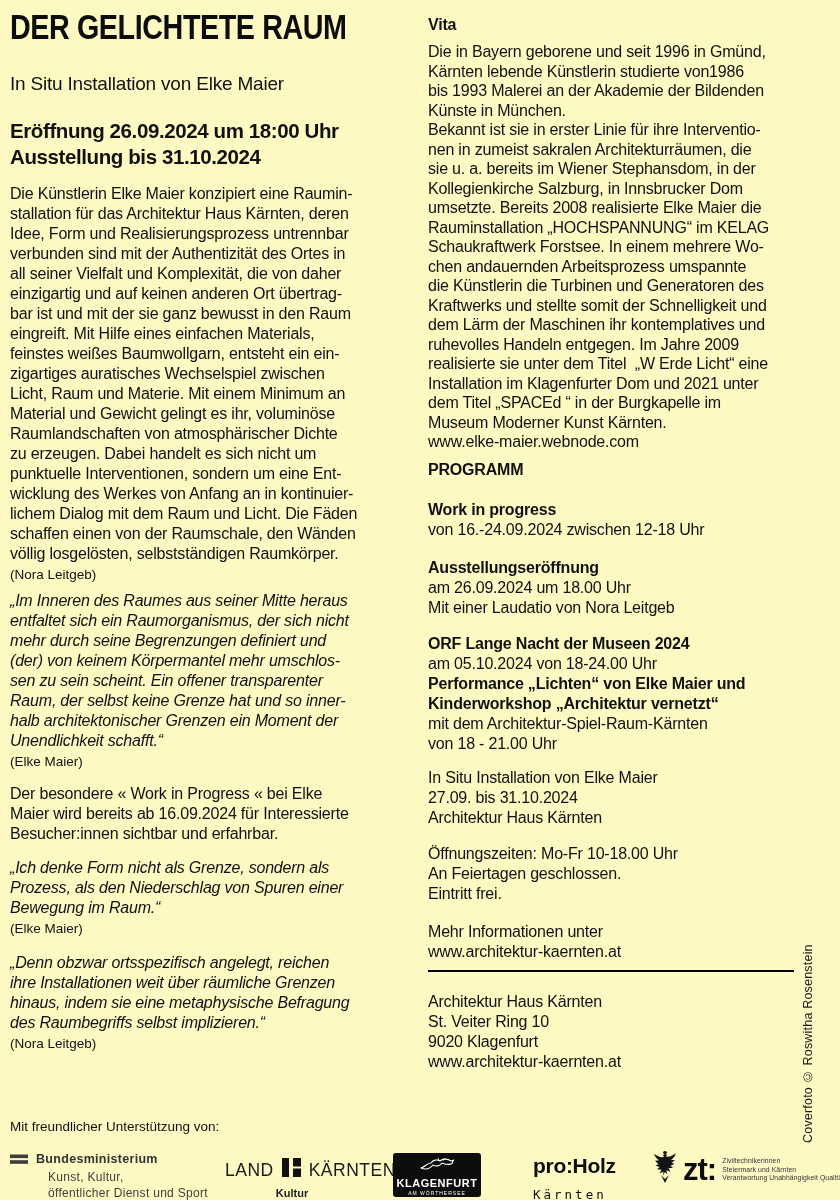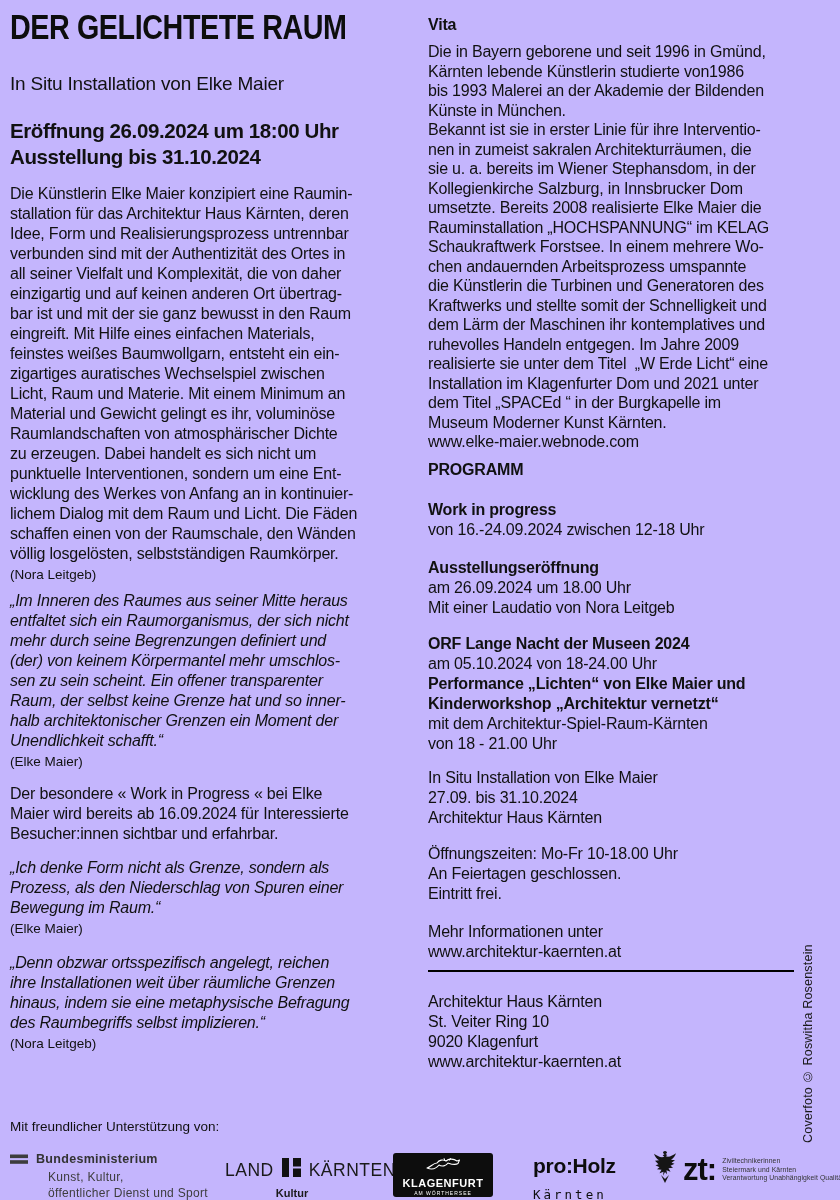--- a/index.html
+++ b/index.html
@@ -1,16 +1,16 @@
 <!DOCTYPE html>
 <html><head>
 <meta charset="utf-8">
 <style>
   html,body{margin:0;padding:0;background:#fff;}
-  .page{position:relative;width:840px;height:1200px;background:#c4b5fd;overflow:hidden;
+  .page{position:relative;width:840px;height:1200px;background:#fef9c3;overflow:hidden;
         font-family:"Liberation Sans",sans-serif;color:#111;}
   .col{position:absolute;top:0;}
   .col-left{left:10px;width:402px;}
   .col-right{left:428px;width:396px;}
   .lines{white-space:pre;}
   h1.title{margin:8px 0 0;font-size:35px;line-height:38px;font-weight:700;letter-spacing:-0.5px;
         transform:scaleX(0.82);transform-origin:left center;white-space:nowrap;color:#0d0d0d;}
   .subtitle{margin:26px 0 0;font-size:19px;line-height:24px;letter-spacing:-0.2px;}
   .opening{margin:22px 0 0;font-size:20.5px;line-height:26px;font-weight:700;letter-spacing:-0.4px;}
   .body{margin:14px 0 0;font-size:16px;line-height:20px;letter-spacing:-0.2px;}
@@ -30,21 +30,21 @@
   .coverfoto{position:absolute;left:801px;top:955px;height:188px;writing-mode:vertical-rl;
         transform:rotate(180deg);font-size:12.5px;letter-spacing:0.2px;color:#1a1a1a;white-space:nowrap;}
   .support{position:absolute;left:10px;top:1104px;font-size:13.5px;line-height:17px;}
   
   .logo-bund{position:absolute;left:10px;top:1152px;display:flex;gap:8px;color:#3d3d3d;}
   .bund-title{margin:0;font-size:12.5px;line-height:15px;font-weight:700;letter-spacing:0.3px;color:#333;}
   .bund-lines{margin:3px 12px 0;font-size:12px;line-height:15.5px;letter-spacing:0.3px;}
   .logo-land{position:absolute;left:225px;top:1158px;width:134px;text-align:center;color:#1a1a1a;}
   .land-row{display:flex;align-items:center;gap:8px;font-size:17.5px;letter-spacing:0.5px;}
   .land-sub{margin-top:5px;font-size:11px;font-weight:700;}
-  .logo-klag{position:absolute;left:393px;top:1153px;width:100px;height:44px;background:#0d0d0d;
+  .logo-klag{position:absolute;left:393px;top:1153px;width:88px;height:44px;background:#0d0d0d;
         border-radius:3px;color:#fff;text-align:center;}
   .klag-title{margin:1px 0 0;font-size:11px;font-weight:700;line-height:12px;letter-spacing:0.5px;}
   .klag-sub{margin:1px 0 0;font-size:5px;letter-spacing:1px;}
   .logo-proholz{position:absolute;left:533px;top:1155px;color:#0d0d0d;}
   .ph-title{margin:0;font-size:21px;line-height:22px;font-weight:700;letter-spacing:-0.3px;}
   .ph-sub{margin:10px 0 0;font-family:"DejaVu Sans Mono",monospace;font-size:12.5px;letter-spacing:3px;}
   .logo-zt{position:absolute;left:650px;top:1150px;display:flex;align-items:center;}
   .zt-mark{font-size:31px;font-weight:800;letter-spacing:-1px;margin-left:3px;color:#0d0d0d;}
   .zt-lines{margin-left:6px;font-size:6.8px;line-height:8.6px;color:#333;white-space:pre;letter-spacing:0.1px;}
 </style>

